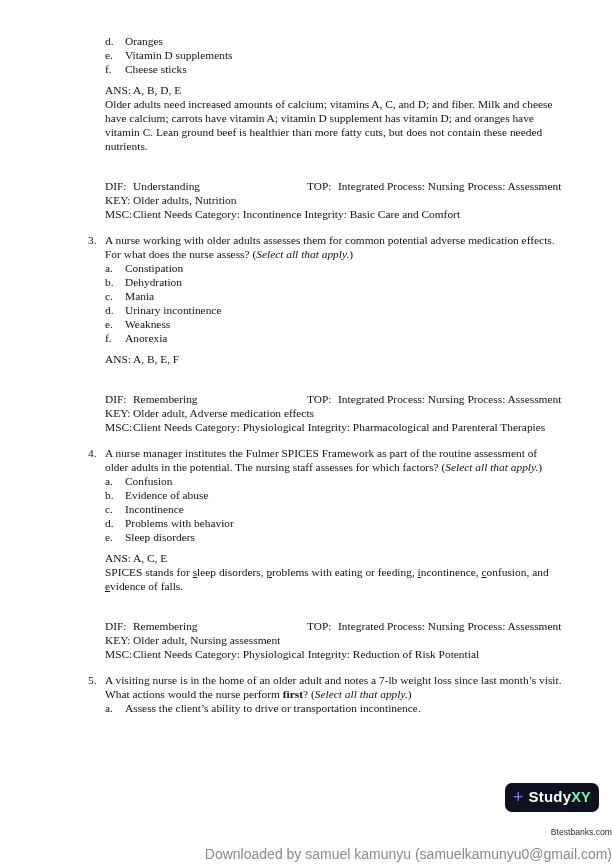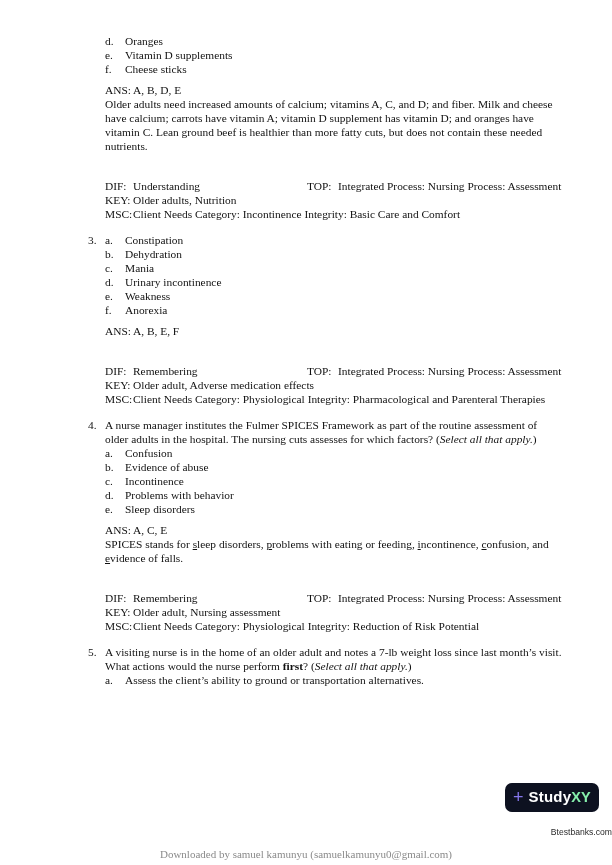--- a/index.html
+++ b/index.html
@@ -61,23 +61,23 @@
     text-align: right;
     font-family: "Liberation Sans", sans-serif;
     font-size: 8.6px;
     color: #2b2b2b;
   }
   .footer-downloaded {
     position: absolute;
     top: 847px;
     left: 0;
     width: 100%;
-    text-align: center;
-    font-family: Liberation Serif, serif;
-    font-size: 11px;
+    text-align: right;
+    font-family: Liberation Sans, sans-serif;
+    font-size: 14px;
     color: #8a8a8a;
   }
 </style>
 </head>
 <body>
 
 <div class="content">
 
   <div class="question">
     <div class="options">
@@ -120,20 +120,21 @@
       </div>
       <div class="meta-row">
         <span class="meta-label">MSC:</span>
         <span>Client Needs Category: Incontinence Integrity: Basic Care and Comfort</span>
       </div>
     </div>
   </div>
 
   <div class="question">
     <span class="qnum">3.</span>
+    <div class="stem"><span>A nurse working with older adults assesses them for common potential adverse medication effects. For what does the nurse assess? (</span><span class="seg-italic">Select all that apply.</span><span>)</span></div>
     <div class="options">
 
         <div class="opt">
           <span class="opt-letter">a.</span>
           <span class="opt-text">Constipation</span>
         </div>
 
         <div class="opt">
           <span class="opt-letter">b.</span>
           <span class="opt-text">Dehydration</span>
@@ -181,21 +182,21 @@
       </div>
       <div class="meta-row">
         <span class="meta-label">MSC:</span>
         <span>Client Needs Category: Physiological Integrity: Pharmacological and Parenteral Therapies</span>
       </div>
     </div>
   </div>
 
   <div class="question">
     <span class="qnum">4.</span>
-    <div class="stem"><span>A nurse manager institutes the Fulmer SPICES Framework as part of the routine assessment of older adults in the hospital. The nursing cuts assesses for which factors? (</span><span class="seg-italic">Select all that apply.</span><span>)</span></div>
+    <div class="stem"><span>A nurse manager institutes the Fulmer SPICES Framework as part of the routine assessment of older adults in the potential. The nursing staff assesses for which factors? (</span><span class="seg-italic">Select all that apply.</span><span>)</span></div>
     <div class="options">
 
         <div class="opt">
           <span class="opt-letter">a.</span>
           <span class="opt-text">Confusion</span>
         </div>
 
         <div class="opt">
           <span class="opt-letter">b.</span>
           <span class="opt-text">Evidence of abuse</span>
@@ -244,21 +245,21 @@
     </div>
   </div>
 
   <div class="question">
     <span class="qnum">5.</span>
     <div class="stem"><span>A visiting nurse is in the home of an older adult and notes a 7-lb weight loss since last month’s visit. What actions would the nurse perform </span><span class="seg-bold">first</span><span>? (</span><span class="seg-italic">Select all that apply.</span><span>)</span></div>
     <div class="options">
 
         <div class="opt">
           <span class="opt-letter">a.</span>
-          <span class="opt-text">Assess the client’s ability to ground or transportation alternatives.</span>
+          <span class="opt-text">Assess the client’s ability to drive or transportation incontinence.</span>
         </div>
 
     </div>
   </div>
 
 </div>
 
 <div class="brand-badge" style="background: rgb(13, 17, 32);">
   <span class="brand-plus" style="color: rgb(133, 118, 236);">+</span>
   <span><span class="brand-study">Study</span><span class="brand-xy" style="color: #86efac;">XY</span></span>

